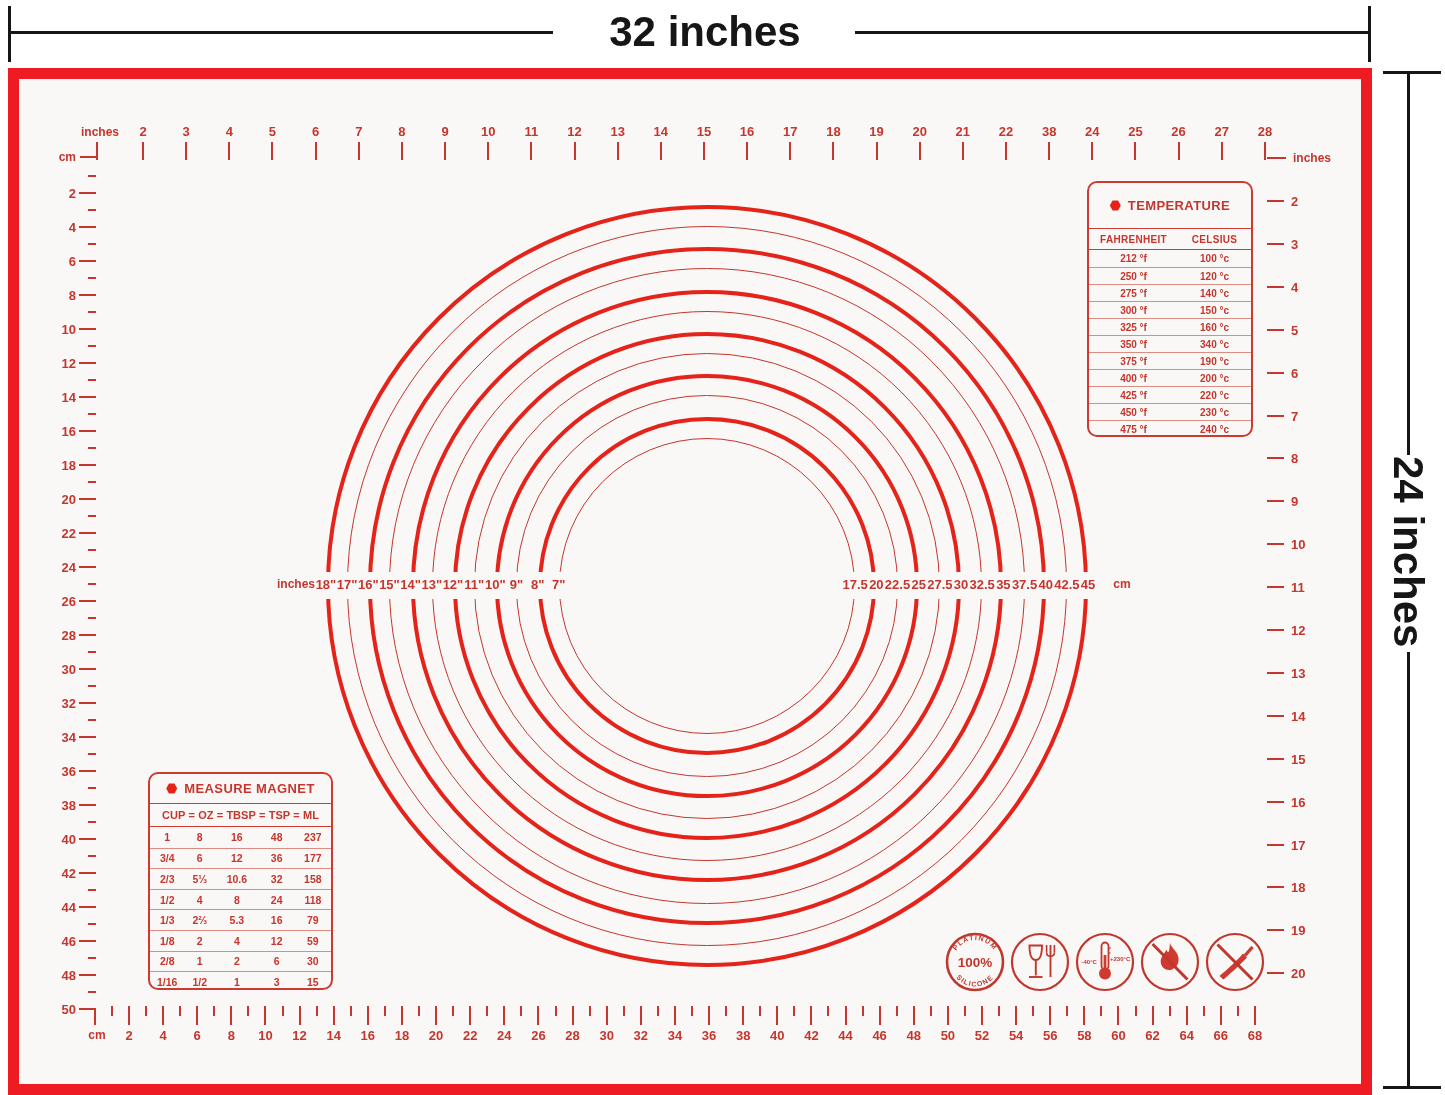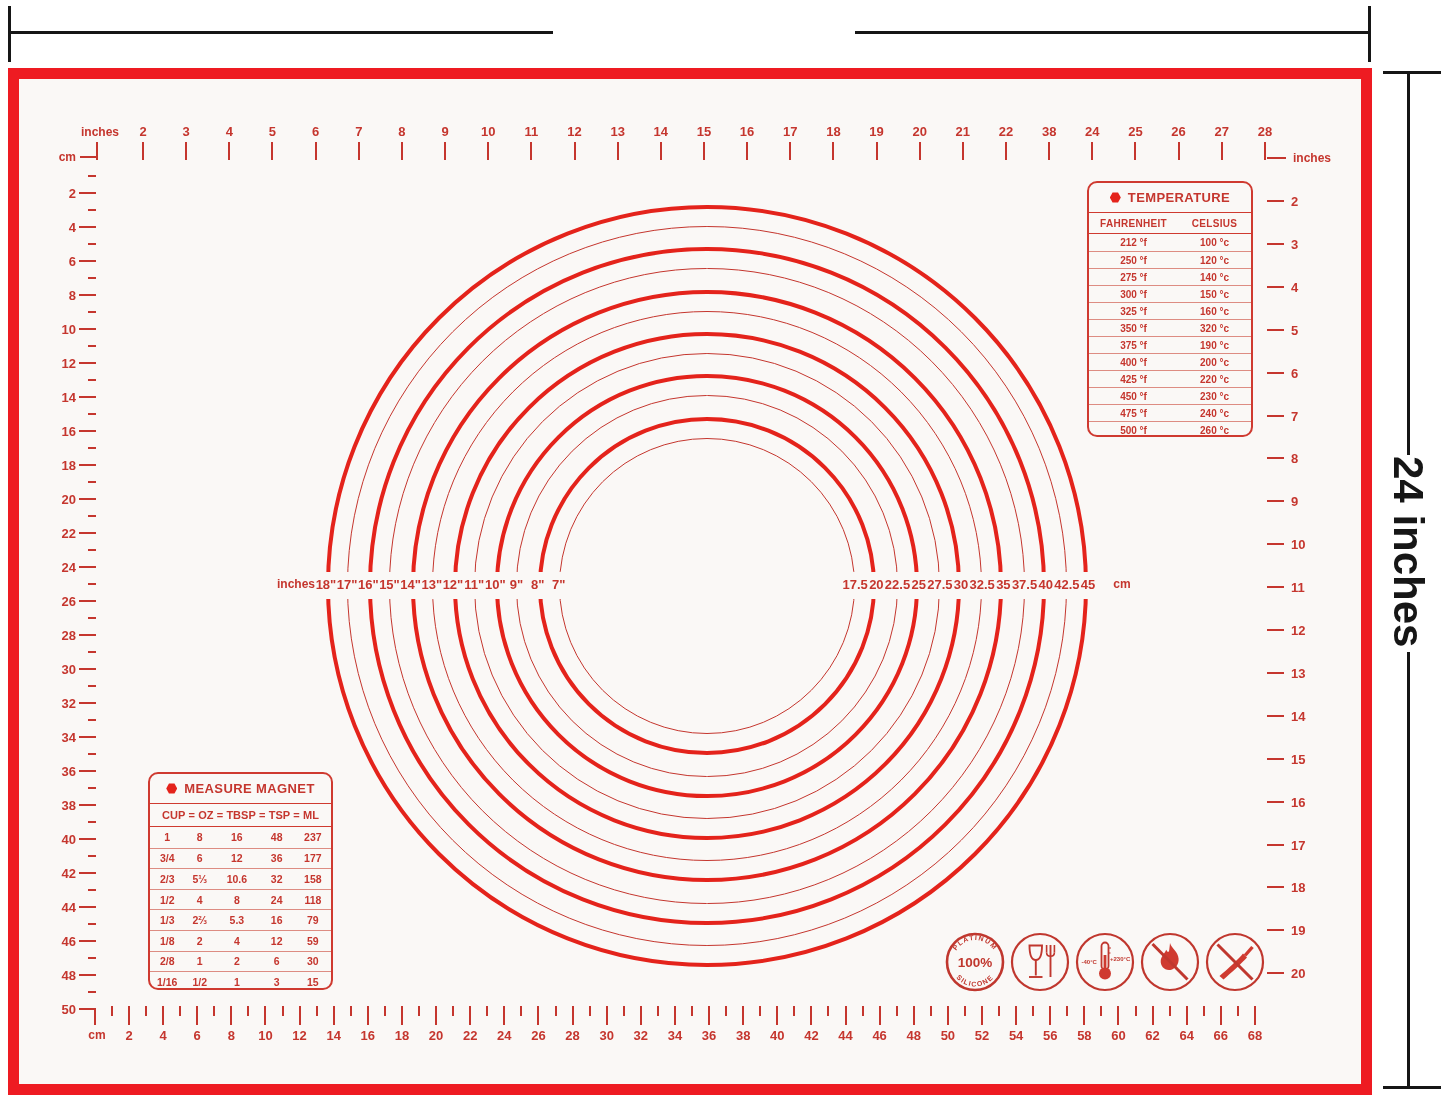--- a/index.html
+++ b/index.html
@@ -58,20 +58,21 @@
   .icons{position:absolute;left:944px;top:931px;display:flex;gap:3px}
   .icons svg text{font-family:"Liberation Sans","DejaVu Sans",sans-serif}
 </style>
 </head>
 <body>
 
 <div class="stage">
 
   <div class="blk" style="left:8px;top:6px;width:3px;height:56px"></div>
   <div class="blk" style="left:8px;top:31px;width:545px;height:3px"></div>
+  <div class="dim-label" style="left:555px;top:8px;width:300px;text-align:center">32 inches</div>
   <div class="blk" style="left:855px;top:31px;width:516px;height:3px"></div>
   <div class="blk" style="left:1368px;top:6px;width:3px;height:56px"></div>
 
   <div class="blk" style="left:1383px;top:71px;width:58px;height:3px"></div>
   <div class="blk" style="left:1407px;top:71px;width:3px;height:384px"></div>
   <div class="dim-label vert" style="left:1377px;top:452px;width:62px;height:200px">24 inches</div>
   <div class="blk" style="left:1407px;top:652px;width:3px;height:436px"></div>
   <div class="blk" style="left:1383px;top:1086px;width:58px;height:3px"></div>
 
   <div class="mat"></div>
@@ -390,21 +391,21 @@
         <span class="bandlab" style="left: 721.38px;">35</span>
         <span class="bandlab" style="left: 742.55px;">37.5</span>
         <span class="bandlab" style="left: 763.72px;">40</span>
         <span class="bandlab" style="left: 784.89px;">42.5</span>
         <span class="bandlab" style="left: 806.06px;">45</span>
         <span class="bandlab unit" style="left: 840px;">cm</span>
       </div>
     </div>
 
   <div class="panel" style="left:1087px;top:181px;width:166px;height:256px">
-    <div class="ptitle" style="height:30px">
+    <div class="ptitle" style="height:46px">
       <span class="hex"></span>
       <span>TEMPERATURE</span>
     </div>
     <div class="thead">
       <span>FAHRENHEIT</span>
       <span>CELSIUS</span>
     </div>
     <div id="temp-rows">
         <div class="trow">
           <span>212 °f</span>
@@ -421,21 +422,21 @@
         <div class="trow">
           <span>300 °f</span>
           <span>150 °c</span>
         </div>
         <div class="trow">
           <span>325 °f</span>
           <span>160 °c</span>
         </div>
         <div class="trow">
           <span>350 °f</span>
-          <span>320 °c</span>
+          <span>340 °c</span>
         </div>
         <div class="trow">
           <span>375 °f</span>
           <span>190 °c</span>
         </div>
         <div class="trow">
           <span>400 °f</span>
           <span>200 °c</span>
         </div>
         <div class="trow">

